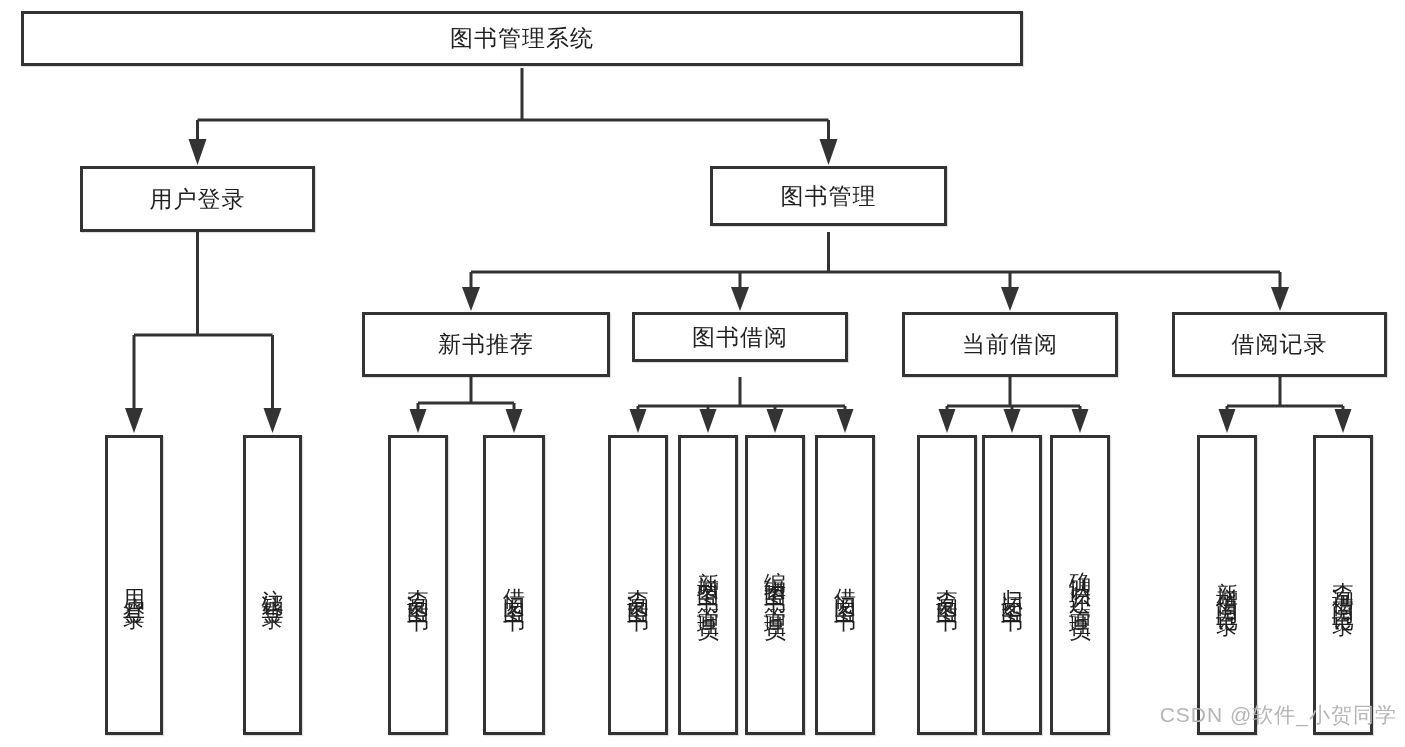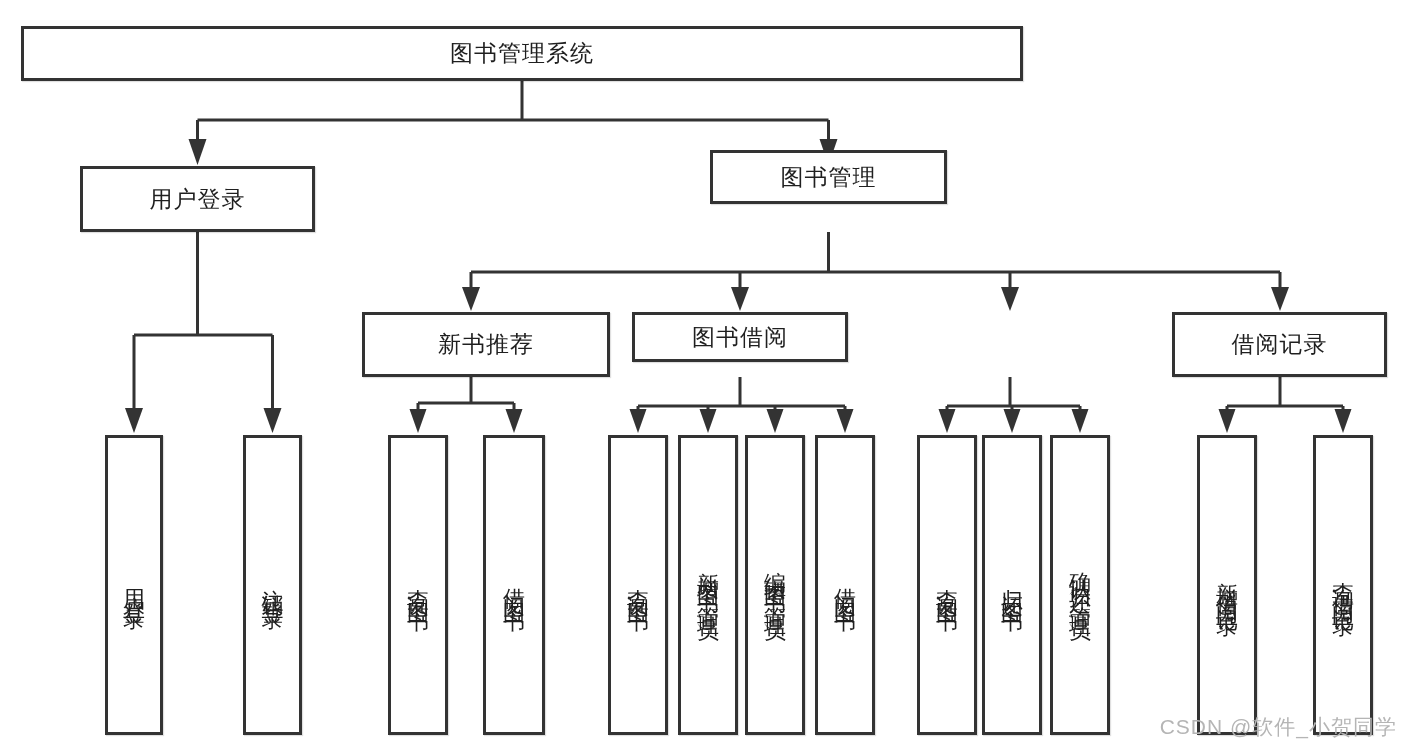--- a/index.html
+++ b/index.html
@@ -30,21 +30,21 @@
   .vbox span{
     writing-mode:vertical-rl;
     text-orientation:mixed;
     font-size:22px;
     letter-spacing:7px;
     line-height:1;
     white-space:nowrap;
   }
   .watermark{
     position:absolute;
-    right:8px;bottom:6px;
+    right:8px;bottom:18px;
     font-size:21px;
     color:#b5b5b5;
     letter-spacing:1px;
     white-space:nowrap;
     z-index:5;
   }
 </style>
 </head>
 <body>
 
@@ -79,36 +79,39 @@
     <path d="M1010 377 V406 M947 406 H1080 M947 406 V410 M1012 406 V410 M1080 406 V410"></path>
     <polygon points="938.5,409 955.5,409 947,433"></polygon>
     <polygon points="1003.5,409 1020.5,409 1012,433"></polygon>
     <polygon points="1071.5,409 1088.5,409 1080,433"></polygon>
 
     <path d="M1280 377 V406 M1227 406 H1343 M1227 406 V410 M1343 406 V410"></path>
     <polygon points="1218.5,409 1235.5,409 1227,433"></polygon>
     <polygon points="1334.5,409 1351.5,409 1343,433"></polygon>
   </svg>
 
-  <div class="node hbox" style="left:21px;top:26px;width:1002px;height:55px">
+  <div class="node hbox" style="left:21px;top:11px;width:1002px;height:55px">
     <span>图书管理系统</span>
   </div>
 
   <div class="node hbox" style="left:80px;top:166px;width:235px;height:66px">
     <span>用户登录</span>
   </div>
-  <div class="node hbox" style="left:710px;top:150px;width:237px;height:54px">
+  <div class="node hbox" style="left:710px;top:166px;width:237px;height:60px">
     <span>图书管理</span>
   </div>
 
   <div class="node hbox" style="left:362px;top:312px;width:248px;height:65px">
     <span>新书推荐</span>
   </div>
   <div class="node hbox" style="left:632px;top:312px;width:216px;height:50px">
     <span>图书借阅</span>
+  </div>
+  <div class="node hbox" style="left:902px;top:312px;width:216px;height:65px">
+    <span>当前借阅</span>
   </div>
   <div class="node hbox" style="left:1172px;top:312px;width:215px;height:65px">
     <span>借阅记录</span>
   </div>
 
   <div class="node vbox" style="left:105px;top:435px;width:58px;height:300px">
     <span>用户登录</span>
   </div>
   <div class="node vbox" style="left:243px;top:435px;width:59px;height:300px">
     <span>注销登录</span>

